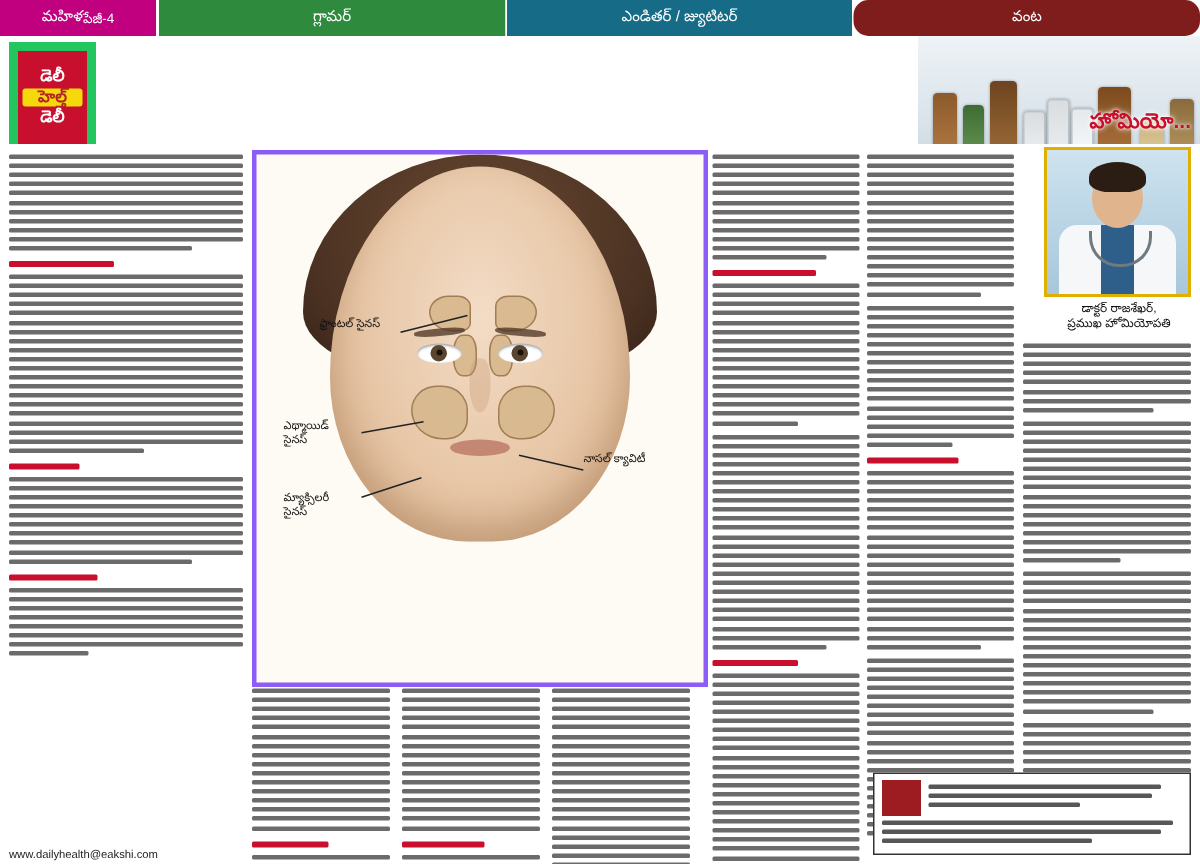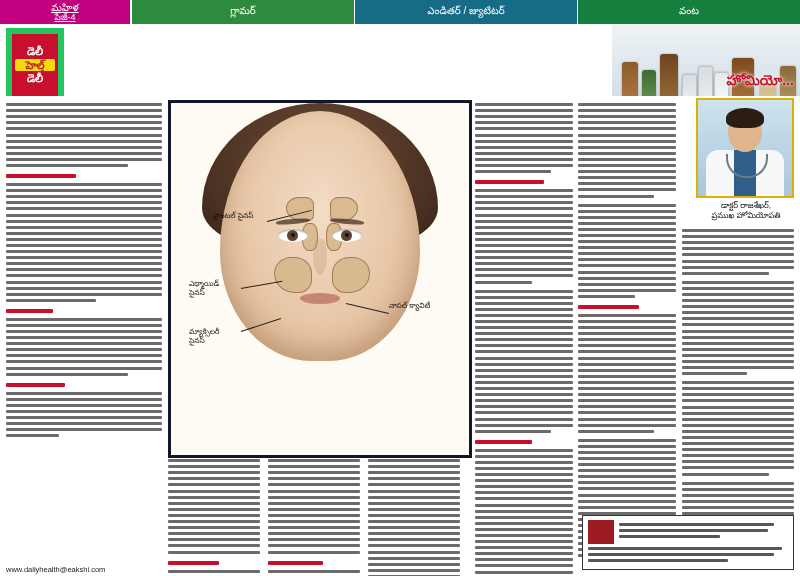--- a/index.html
+++ b/index.html
@@ -7,26 +7,26 @@
     width:800px;height:576px;overflow:hidden;
     background:#ffffff;
     font-family:"Liberation Sans", sans-serif;
     color:#111;
   }
   .page{position:relative;width:800px;height:576px;}
 
   
   .topbar{position:absolute;left:0;top:0;width:800px;height:24px;display:flex;align-items:stretch;}
   .tb-cell{display:flex;align-items:center;justify-content:center;font-size:10px;color:#fff;}
-  .tb-magenta{background:#c0007f;width:130px;flex-direction:column;line-height:1.05;padding-top:1px;text-decoration:underline;}
+  .tb-magenta{background:#c0007f;width:104px;flex-direction:row;line-height:1.05;padding-top:1px;}
   .tb-magenta span{font-size:9px;}
   .tb-purple{background:#7b2d8e;flex:1;}
   .tb-green{background:#2e8b3d;flex:1;}
   .tb-teal{background:#166b86;flex:1;}
-  .tb-red{background:#15803d;flex:1;}
+  .tb-red{background:#7f1d1d;flex:1;border-radius:10px;}
   .tb-sep{width:1px;background:#ffffff;}
 
   
   .masthead{position:absolute;left:0;top:24px;width:800px;height:72px;background:#fff;}
   .logo{
     position:absolute;left:6px;top:4px;width:46px;height:62px;
     background:#c8102e;border:6px solid #22c55e;
     display:flex;flex-direction:column;align-items:center;justify-content:center;
     color:#fff;font-size:11px;font-weight:bold;line-height:1.15;
   }
@@ -66,21 +66,21 @@
   .col4{left:682px;width:112px;}
 
   
   .botblock{position:absolute;top:360px;left:168px;width:300px;}
   .botblock .sub{display:flex;gap:8px;}
   .botcol{width:92px;}
 
   
   .figure{
     position:absolute;left:168px;top:4px;width:298px;height:352px;
-    border:3px solid #0f172a;background:#fdfbf3;overflow:hidden;
+    border:3px solid #8b5cf6;background:#fdfbf3;overflow:hidden;
   }
   .face{
     position:absolute;left:50%;top:8px;transform:translateX(-50%);
     width:200px;height:250px;border-radius:50% 50% 46% 46%/56% 56% 44% 44%;
     background:radial-gradient(ellipse at 50% 40%,#f3dcc6 0%,#e7c6a6 55%,#cfa57f 100%);
     box-shadow:inset 0 -12px 22px rgba(150,105,70,.35);
   }
   .hair{
     position:absolute;left:50%;top:0px;transform:translateX(-50%);
     width:236px;height:150px;border-radius:50% 50% 40% 40%/70% 70% 30% 30%;

